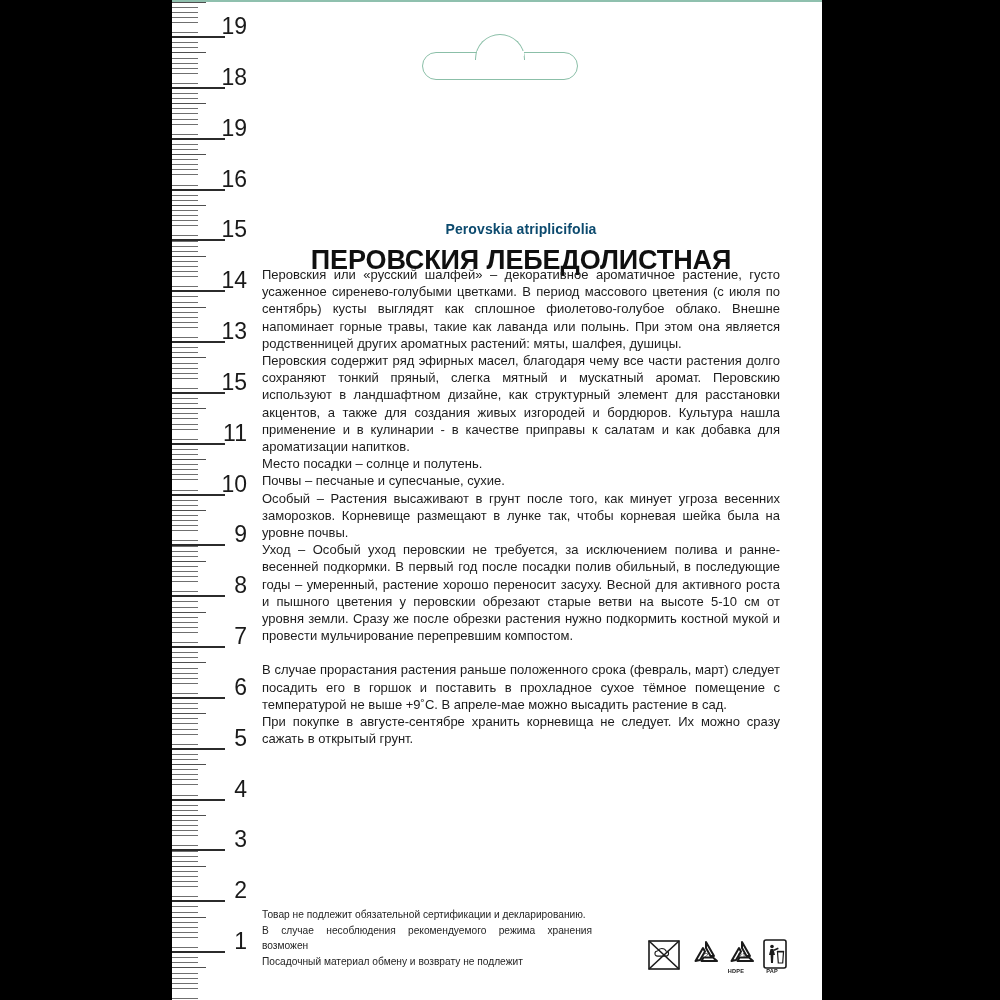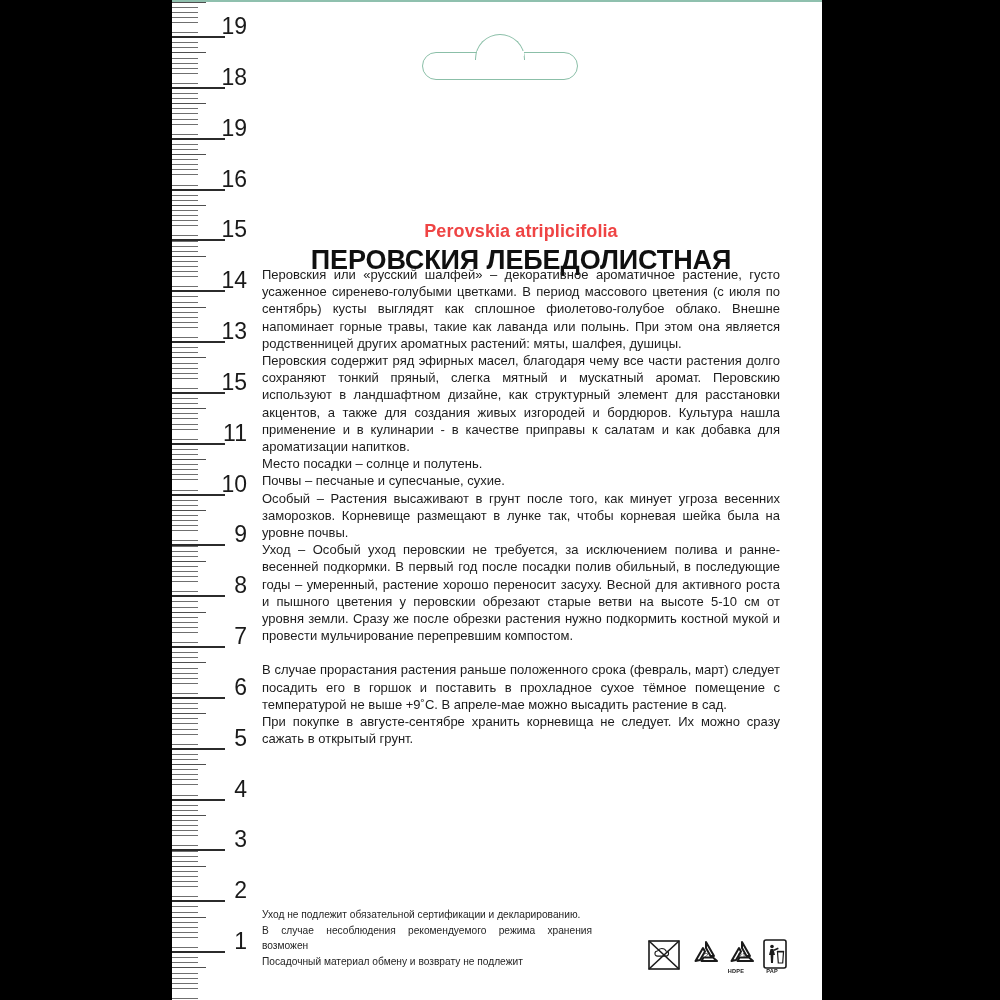--- a/index.html
+++ b/index.html
@@ -99,23 +99,23 @@
     top: 0px;
     width: 518px;
     height: 1000px;
   }
   #latin-name {
     position: absolute;
     left: 0;
     top: 219px;
     width: 518px;
     text-align: center;
-    font-size: 18px;
+    font-size: 14px;
     font-weight: bold;
-    color: #ef4444;
+    color: #0c4a6e;
     letter-spacing: 0.1px;
   }
   #common-name {
     position: absolute;
     left: 0;
     top: 243px;
     width: 518px;
     text-align: center;
     font-size: 27px;
     font-weight: bold;
@@ -424,21 +424,21 @@
           <p><b>Место посадки</b> – солнце и полутень.</p>
           <p><b>Почвы</b> – песчаные и супесчаные, сухие.</p>
           <p><b>Особый</b> – Растения высаживают в грунт после того, как минует угроза весенних заморозков. Корневище размещают в лунке так, чтобы корневая шейка была на уровне почвы.</p>
           <p><b>Уход</b> – Особый уход перовскии не требуется, за исключением полива и ранне-весенней подкормки. В первый год после посадки полив обильный, в последующие годы – умеренный, растение хорошо переносит засуху. Весной для активного роста и пышного цветения у перовскии обрезают старые ветви на высоте 5-10 см от уровня земли. Сразу же после обрезки растения нужно подкормить костной мукой и провести мульчирование перепревшим компостом.</p>
           <p class="gap">В случае прорастания растения раньше положенного срока (февраль, март) следует посадить его в горшок и поставить в прохладное сухое тёмное помещение с температурой не выше +9˚С. В апреле-мае можно высадить растение в сад.</p>
           <p>При покупке в августе-сентябре хранить корневища не следует. Их можно сразу сажать в открытый грунт.</p>
         </div>
 
       <div id="footer">
         <div id="footer-text">
-            <div>Уход не подлежит обязательной сертификации и декларированию.</div>
+            <div>Товар не подлежит обязательной сертификации и декларированию.</div>
             <div class="jline">В случае несоблюдения рекомендуемого режима хранения возможен</div>
             <div>Посадочный материал обмену и возврату не подлежит</div>
           </div>
         <div id="marks">
 
           <div class="mark" id="mark-no-rain">
             <svg width="34" height="32" viewBox="0 0 34 32">
               <rect x="2" y="2" width="30" height="28" fill="none" stroke="#1a1a1a" stroke-width="1.6"></rect>
               <line x1="2" y1="2" x2="32" y2="30" stroke="#1a1a1a" stroke-width="1.6"></line>
               <line x1="32" y1="2" x2="2" y2="30" stroke="#1a1a1a" stroke-width="1.6"></line>

